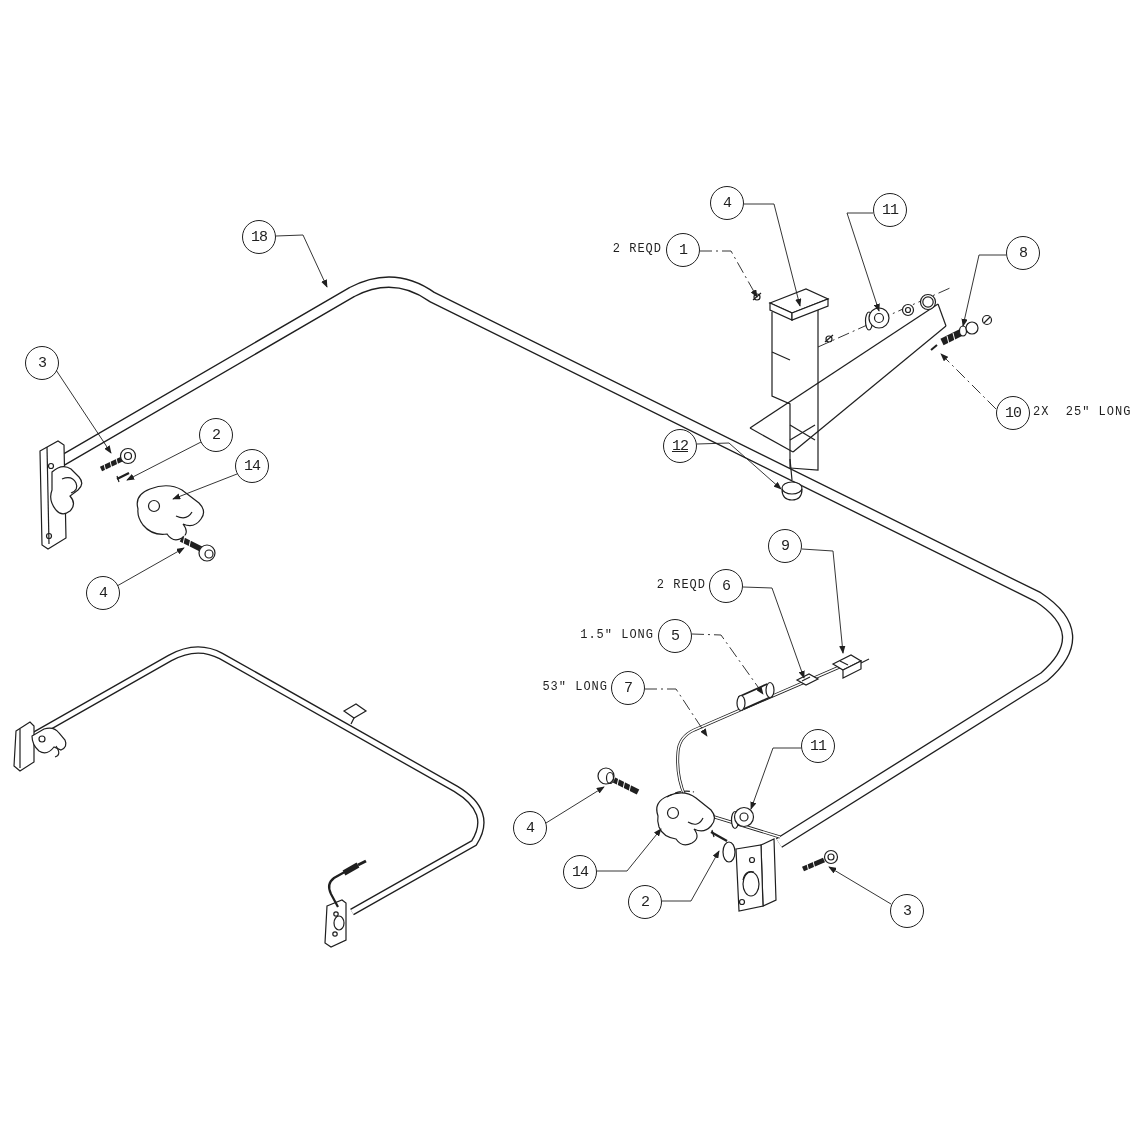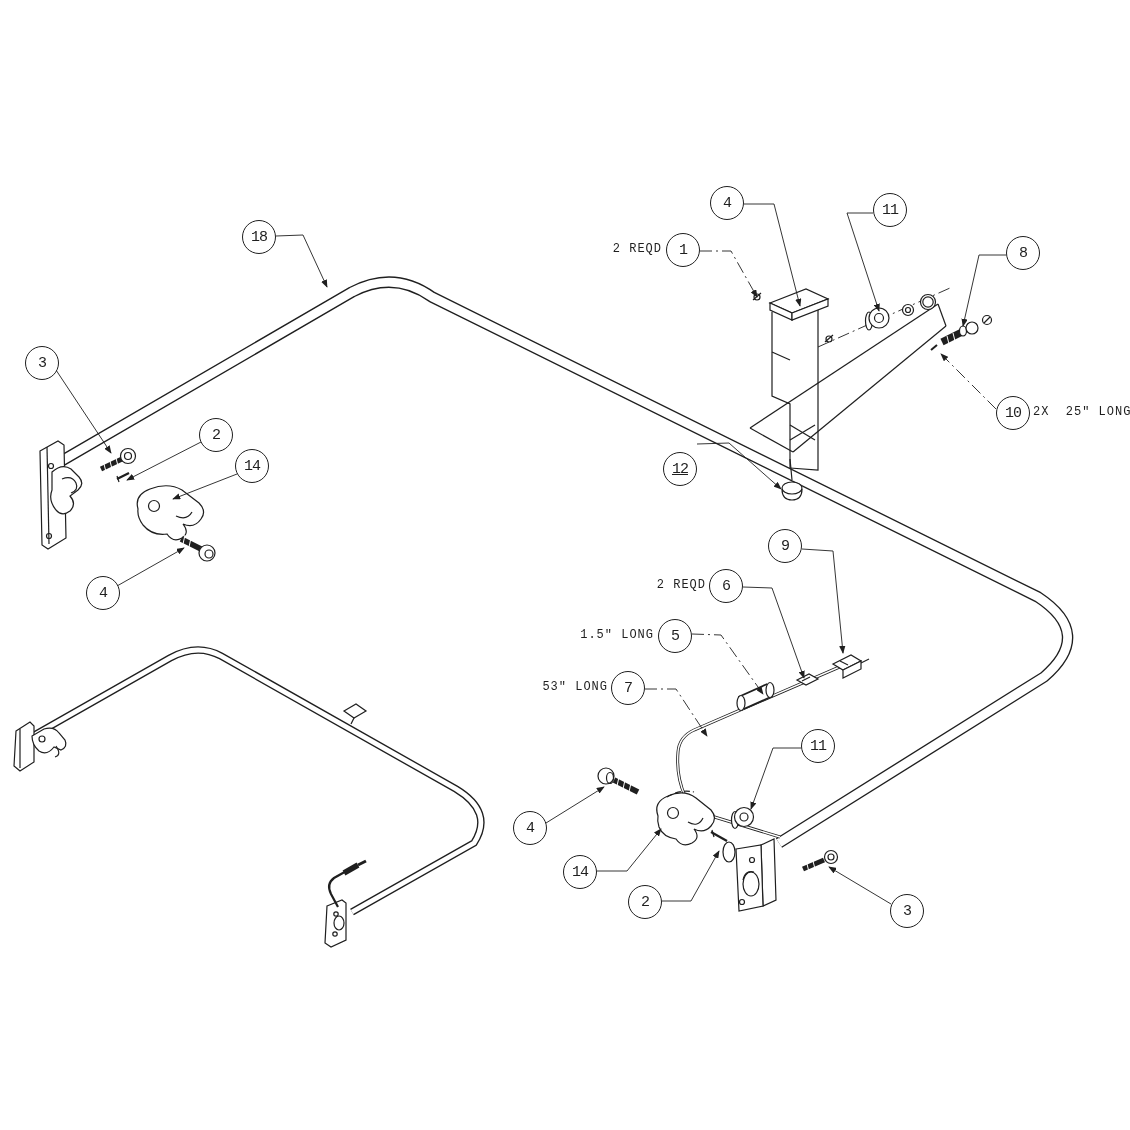--- a/index.html
+++ b/index.html
@@ -278,21 +278,21 @@
 <div class="balloon" style="left:242px;top:220px;">18</div>
 <div class="balloon" style="left:25px;top:346px;">3</div>
 <div class="balloon" style="left:199px;top:418px;">2</div>
 <div class="balloon" style="left:235px;top:449px;">14</div>
 <div class="balloon" style="left:86px;top:576px;">4</div>
 <div class="balloon" style="left:666px;top:233px;">1</div>
 <div class="balloon" style="left:710px;top:186px;">4</div>
 <div class="balloon" style="left:873px;top:193px;">11</div>
 <div class="balloon" style="left:1006px;top:236px;">8</div>
 <div class="balloon" style="left:996px;top:396px;">10</div>
-<div class="balloon" style="left:663px;top:452px;text-decoration:underline;">12</div>
+<div class="balloon" style="left:663px;top:429px;text-decoration:underline;">12</div>
 <div class="balloon" style="left:768px;top:529px;">9</div>
 <div class="balloon" style="left:709px;top:569px;">6</div>
 <div class="balloon" style="left:658px;top:619px;">5</div>
 <div class="balloon" style="left:611px;top:671px;">7</div>
 <div class="balloon" style="left:801px;top:729px;">11</div>
 <div class="balloon" style="left:513px;top:811px;">4</div>
 <div class="balloon" style="left:563px;top:855px;">14</div>
 <div class="balloon" style="left:628px;top:885px;">2</div>
 <div class="balloon" style="left:890px;top:894px;">3</div>
 

